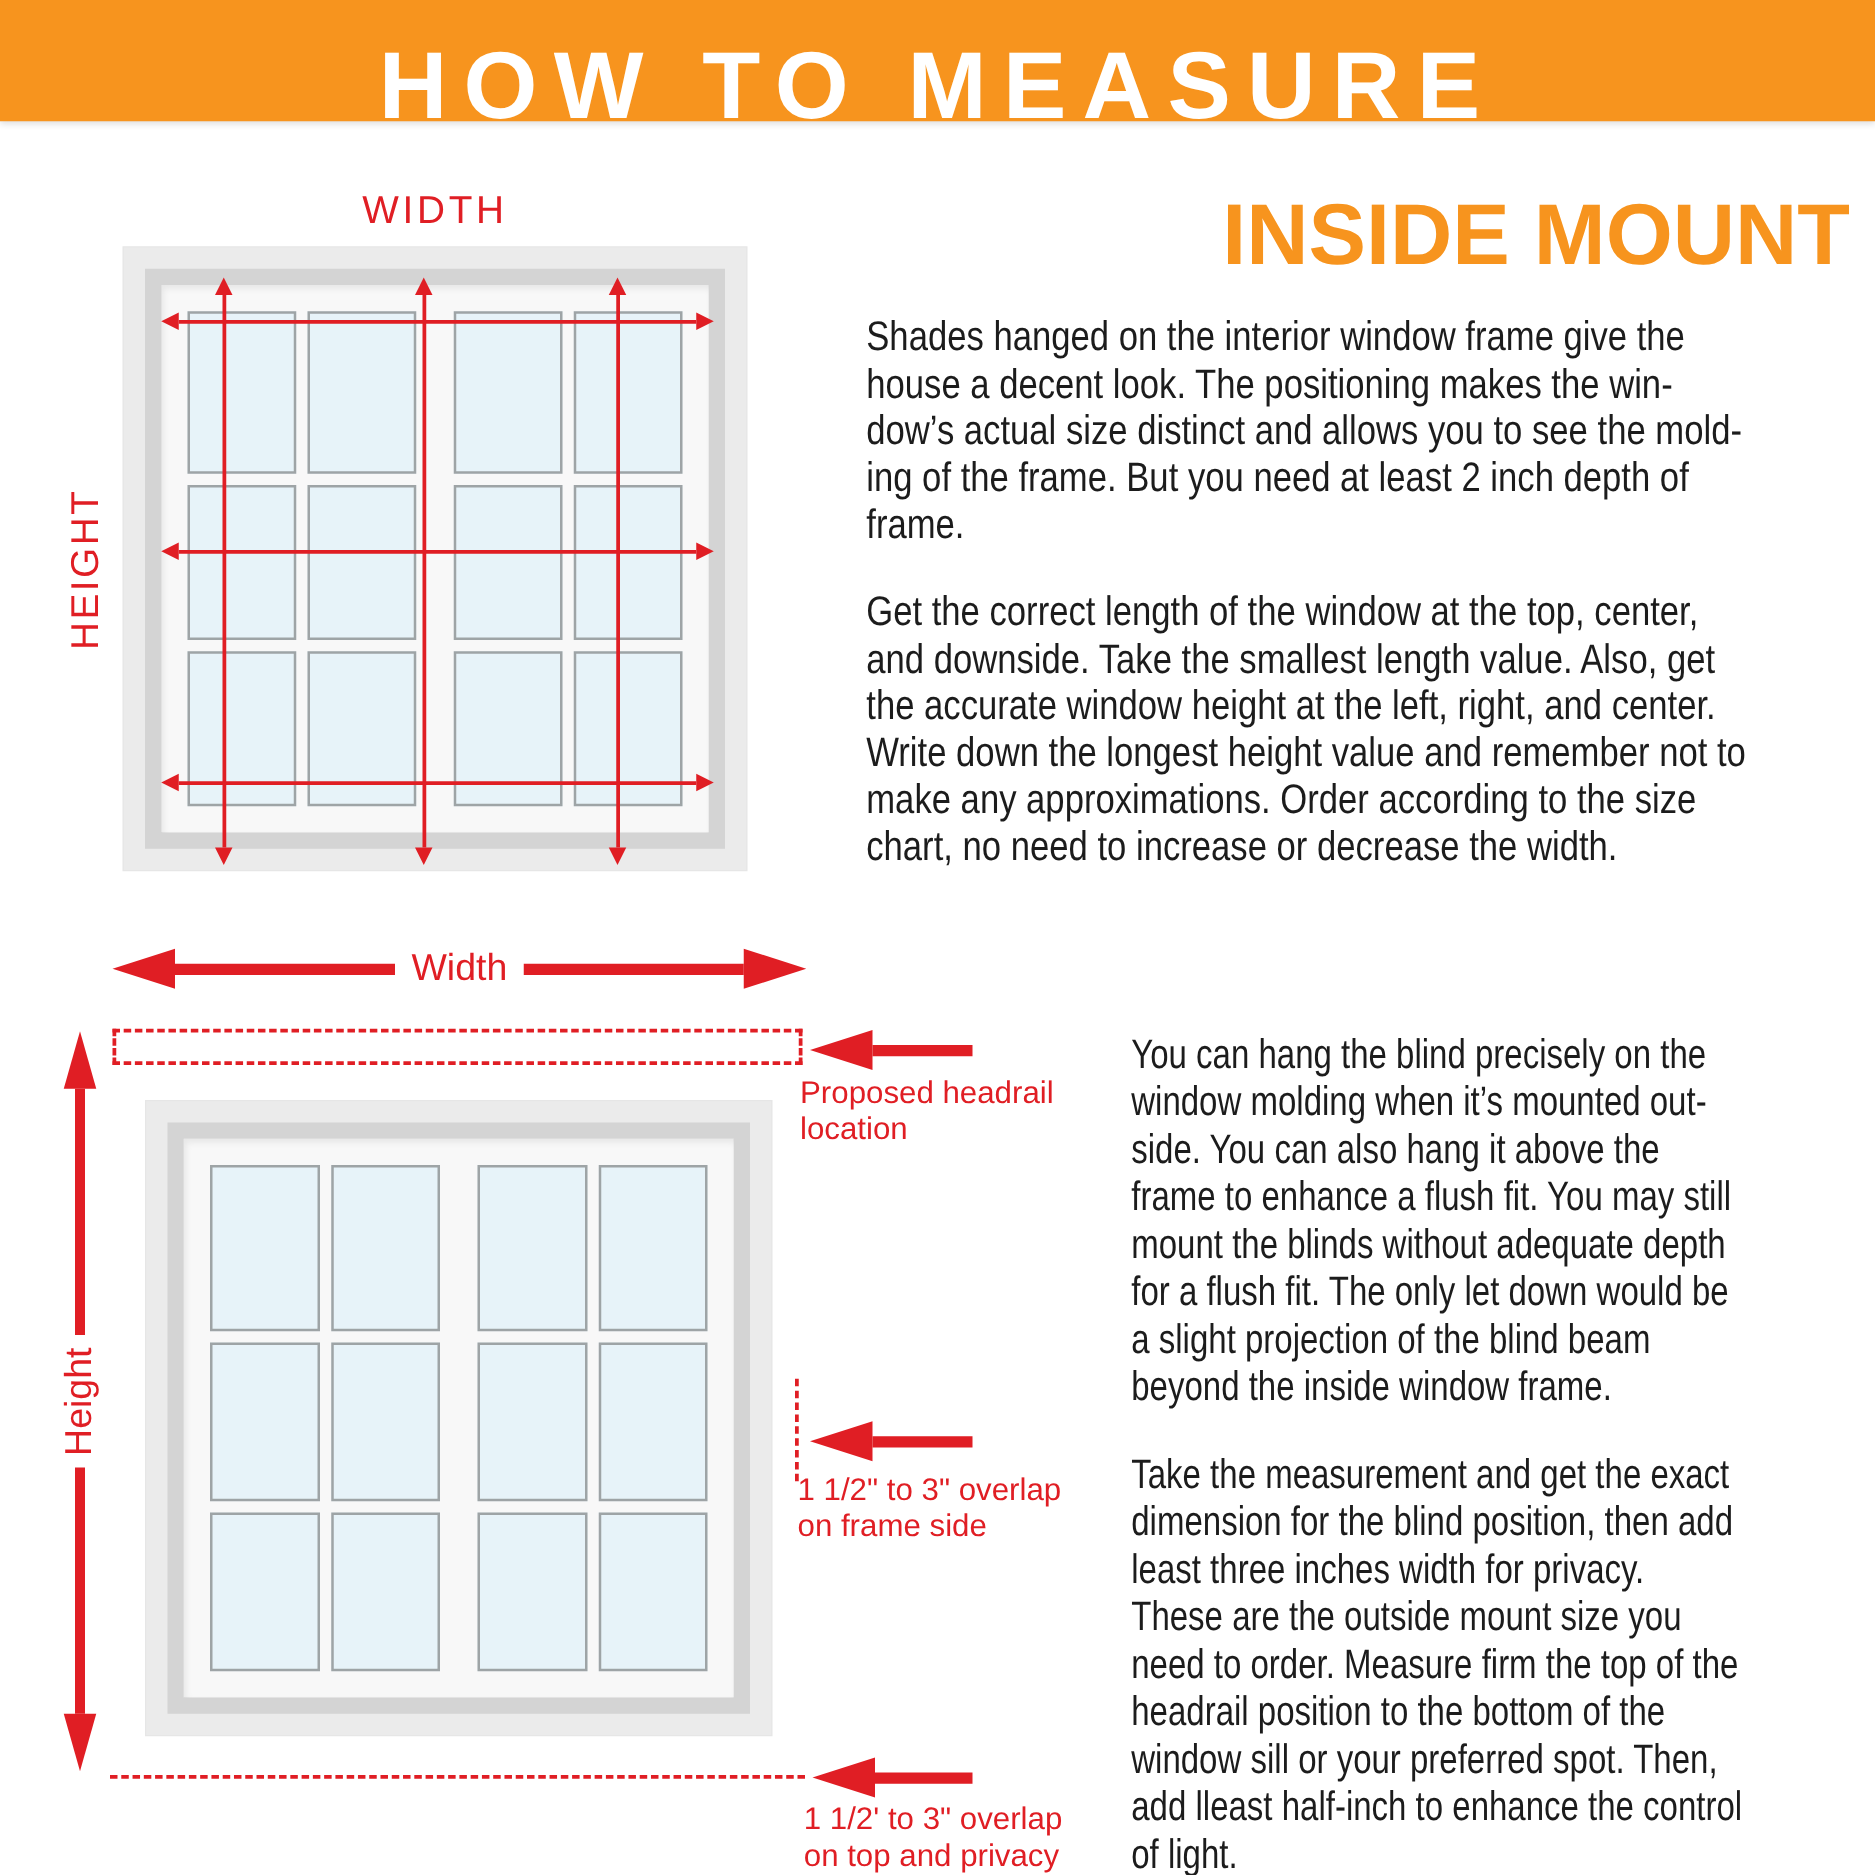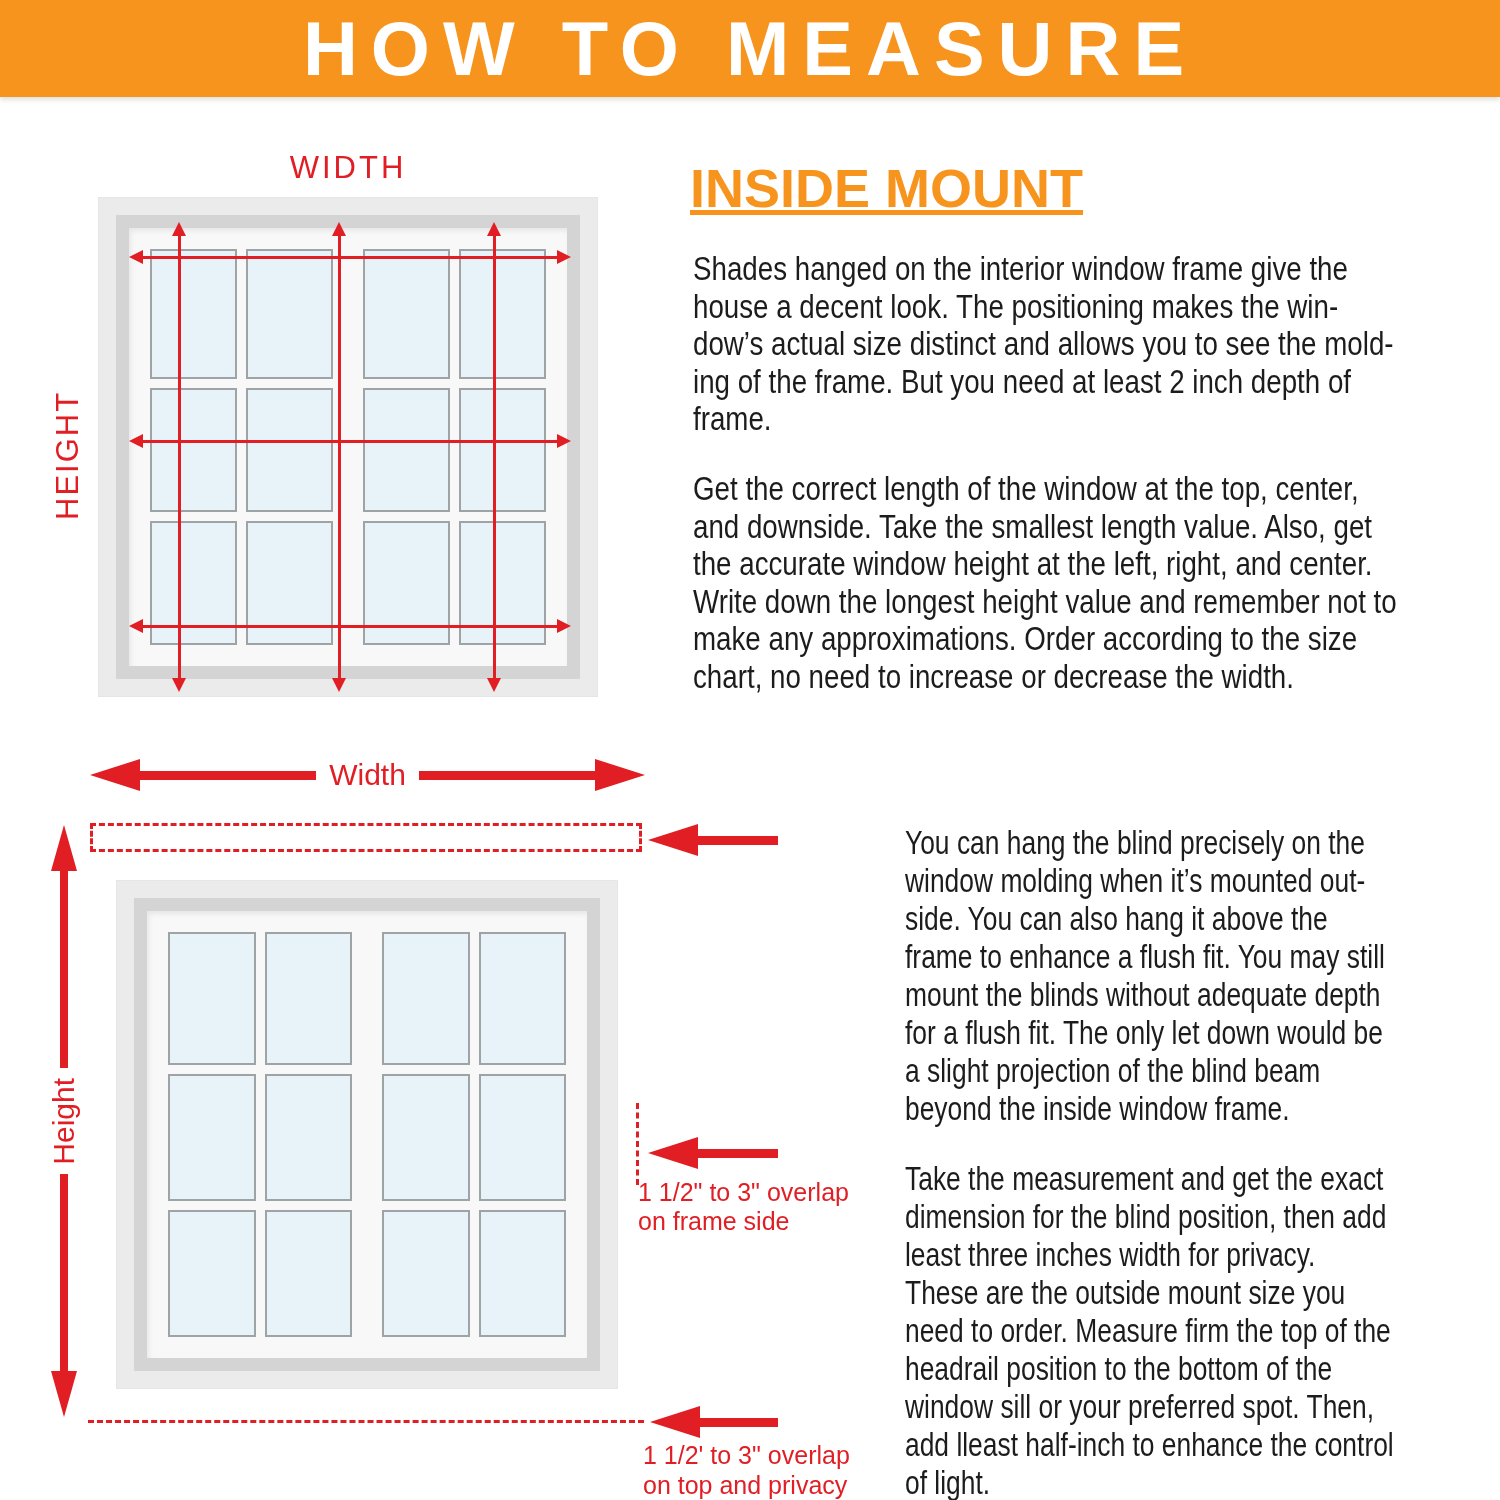--- a/index.html
+++ b/index.html
@@ -14,21 +14,21 @@
   }
   *{margin:0;padding:0;box-sizing:border-box;}
   html,body{background:#ffffff;}
   body{font-family:"Liberation Sans", sans-serif;}
   #canvas{position:relative;width:1500px;height:1500px;background:#ffffff;overflow:hidden;}
 
   
   .banner{position:absolute;left:0;top:0;width:1500px;height:97px;background:var(--orange);
           box-shadow:0 3px 5px rgba(0,0,0,.12);}
   .banner-title{width:100%;text-align:center;line-height:97px;color:#fff;font-weight:bold;
-          font-size:76px;letter-spacing:13px;white-space:nowrap;}
+          font-size:76px;letter-spacing:13px;white-space:nowrap;margin-top:20px;}
 
   
   .window{position:absolute;background:var(--frame-outer);padding:17px;box-shadow:0 0 0 1px #E6E6E6;}
   .win-bevel{background:var(--frame-bevel);width:100%;height:100%;padding:13px;}
   .win-inner{background:var(--frame-inner);width:100%;height:100%;padding:21px;display:flex;gap:30px;
              box-shadow:inset 2px 3px 5px rgba(0,0,0,.07);}
   .sash{flex:1;display:grid;grid-template-columns:1fr 1fr;grid-template-rows:1.05fr 1fr 1fr;gap:9px;}
   .pane{background:var(--pane);border:2px solid var(--pane-border);}
 
   
@@ -66,22 +66,22 @@
   .v-diagram-label{position:absolute;writing-mode:vertical-rl;transform:rotate(180deg);
                    color:var(--red);font-size:31px;letter-spacing:2px;}
   .note{position:absolute;color:var(--red);font-size:25px;line-height:29px;white-space:nowrap;}
 
   
   .dash-rect{position:absolute;border:3px dashed var(--red);}
   .dash-vline{position:absolute;width:0;border-left:3px dashed var(--red);}
   .dash-hline{position:absolute;height:0;border-top:3px dashed var(--red);}
 
   
-  .section-heading{position:absolute;color:var(--orange);font-weight:bold;font-size:54px;
-                   line-height:60px;text-align:left;white-space:nowrap;text-decoration:underline;}
+  .section-heading{position:absolute;color:var(--orange);font-weight:bold;font-size:69px;
+                   line-height:60px;text-align:right;white-space:nowrap;}
   .para{position:absolute;color:var(--ink);font-size:33px;line-height:37.5px;
         transform-origin:0 0;}
   .para div{white-space:nowrap;}
   .para.narrow{line-height:38px;}
 </style>
 </head>
 <body>
 
 <div id="canvas">
 
@@ -148,20 +148,24 @@
     <div class="arrow-label">Width</div>
     <div class="shaft-h"></div>
     <div class="head-right"></div>
   </div>
 
   <div class="dash-rect" style="left:90px;top:823px;width:552px;height:29px;"></div>
 
   <div class="thick-h" style="left:648px;top:824px;width:130px;height:32px;">
     <div class="head-left"></div>
     <div class="shaft-h"></div>
+  </div>
+  <div class="note" style="left:640px;top:860px;">
+    <div>Proposed headrail</div>
+    <div>location</div>
   </div>
 
   <div class="thick-v" style="left:46px;top:825px;width:36px;height:592px;">
     <div class="head-up"></div>
     <div class="shaft-v"></div>
     <div class="v-label">Height</div>
     <div class="shaft-v"></div>
     <div class="head-down"></div>
   </div>
 

